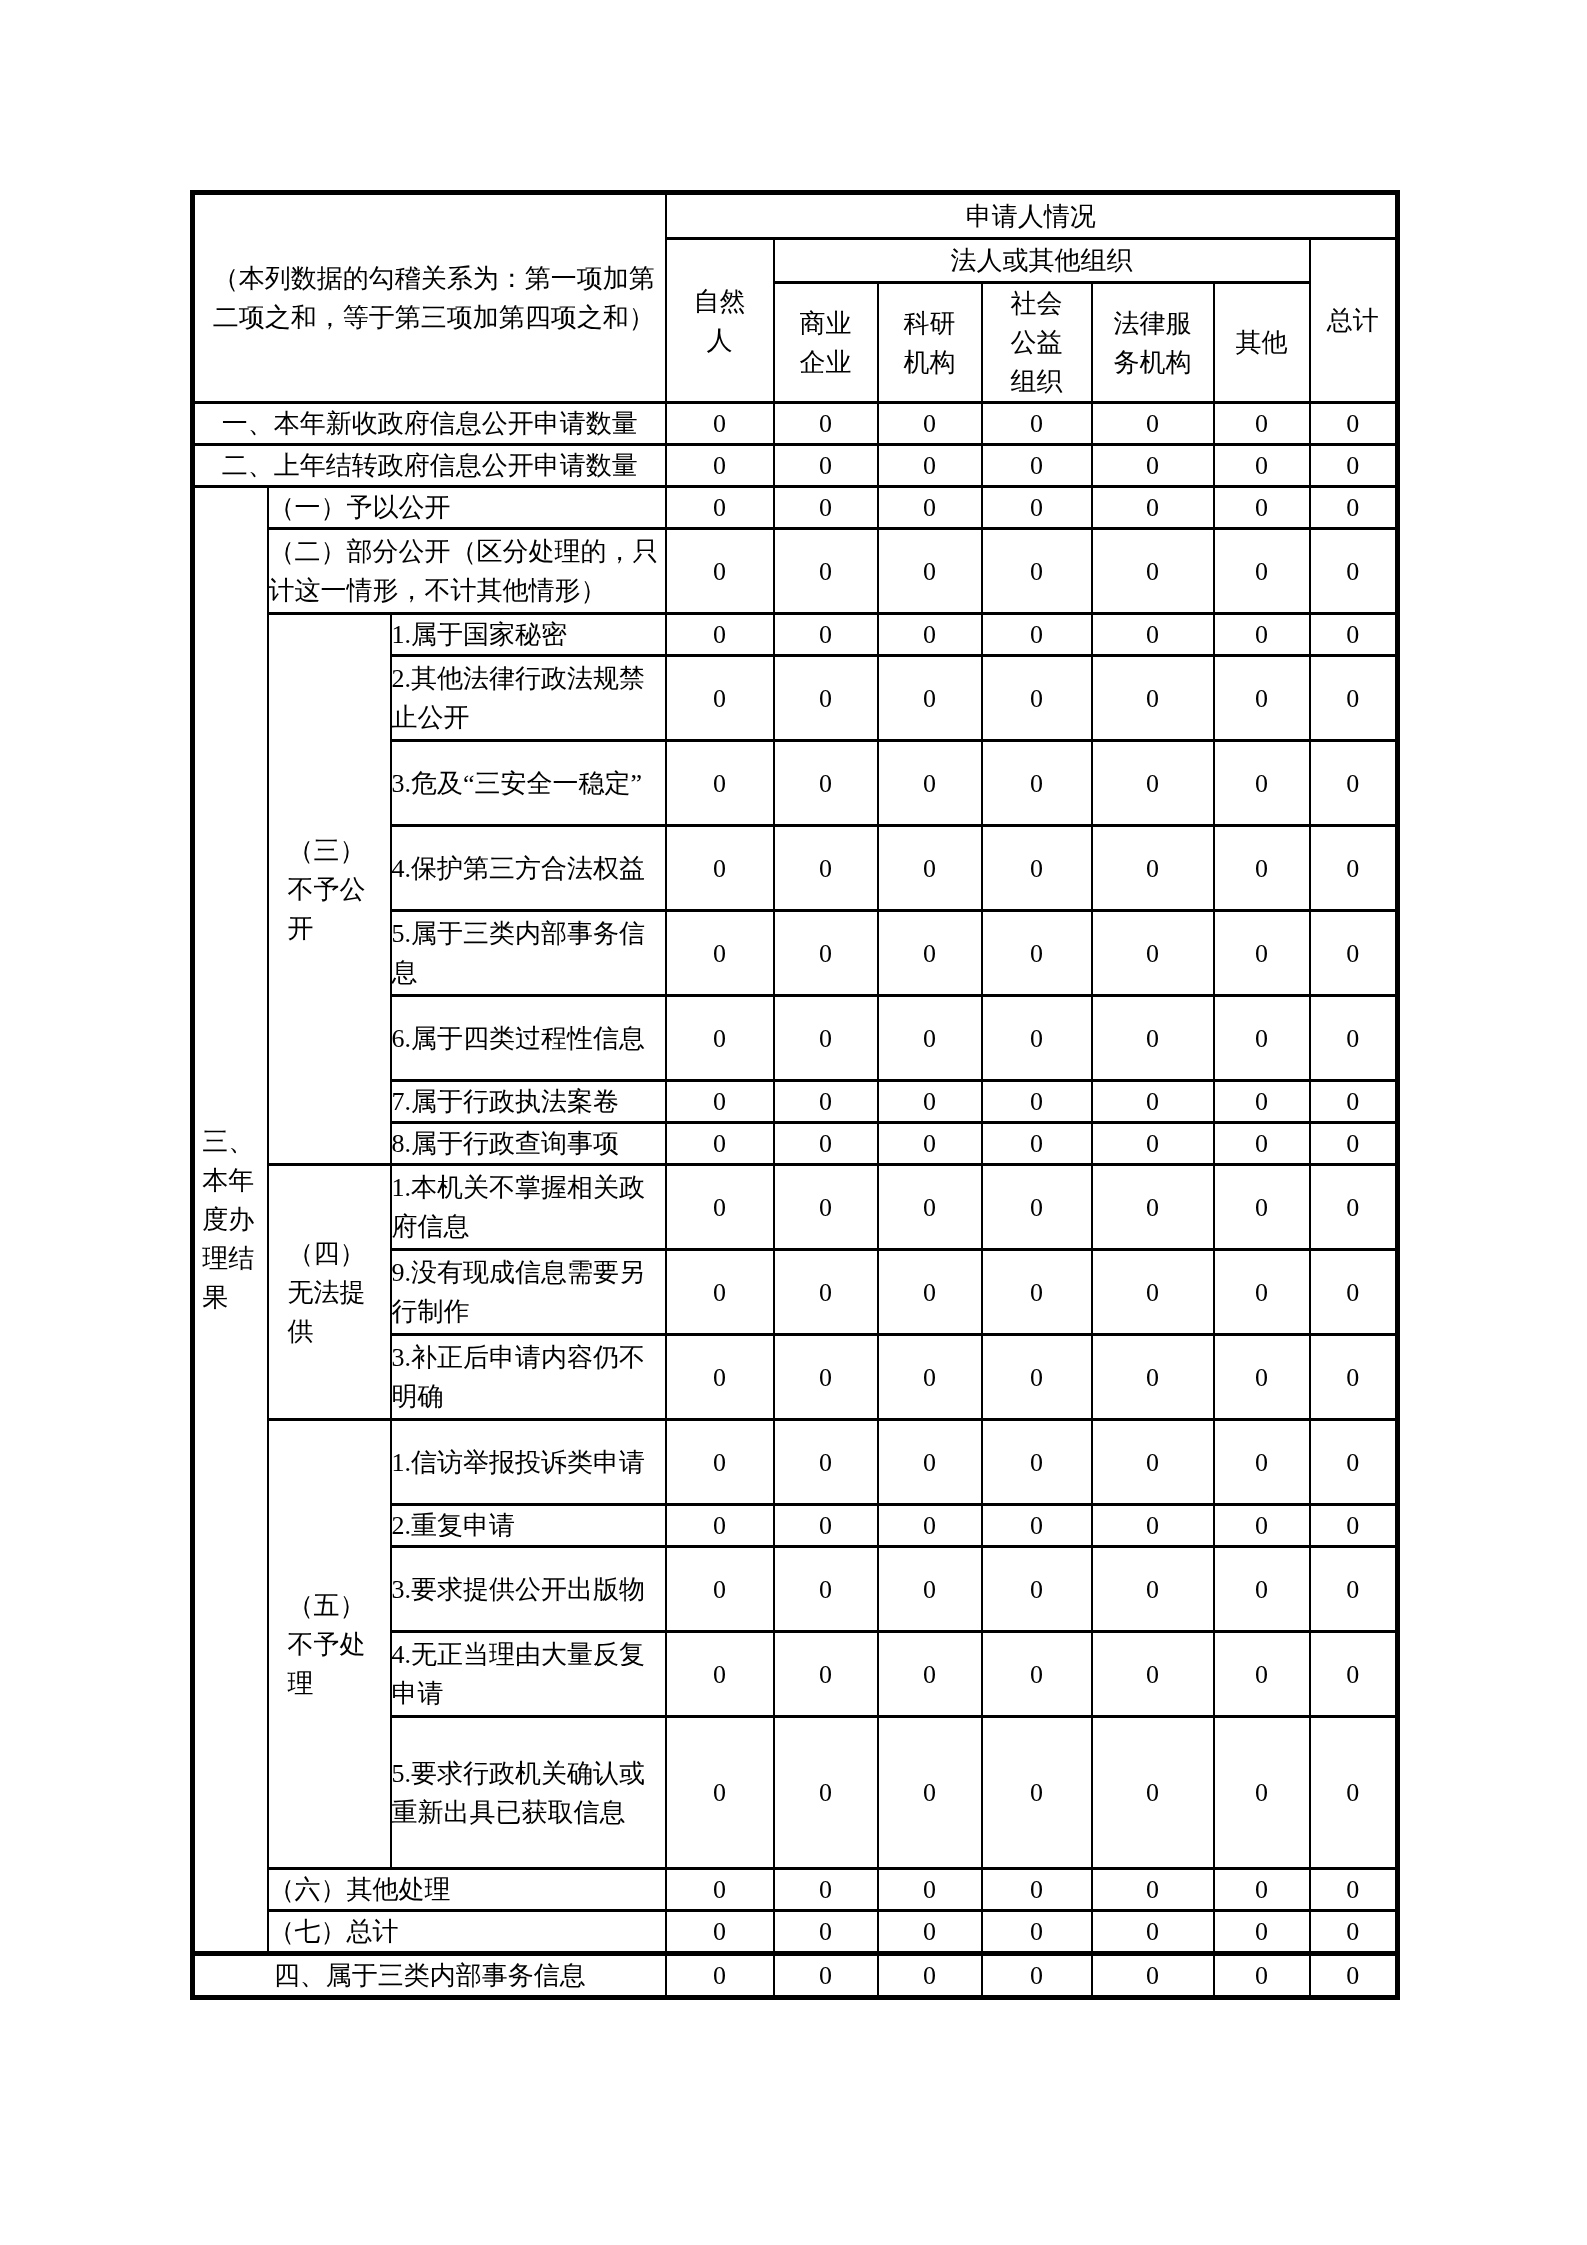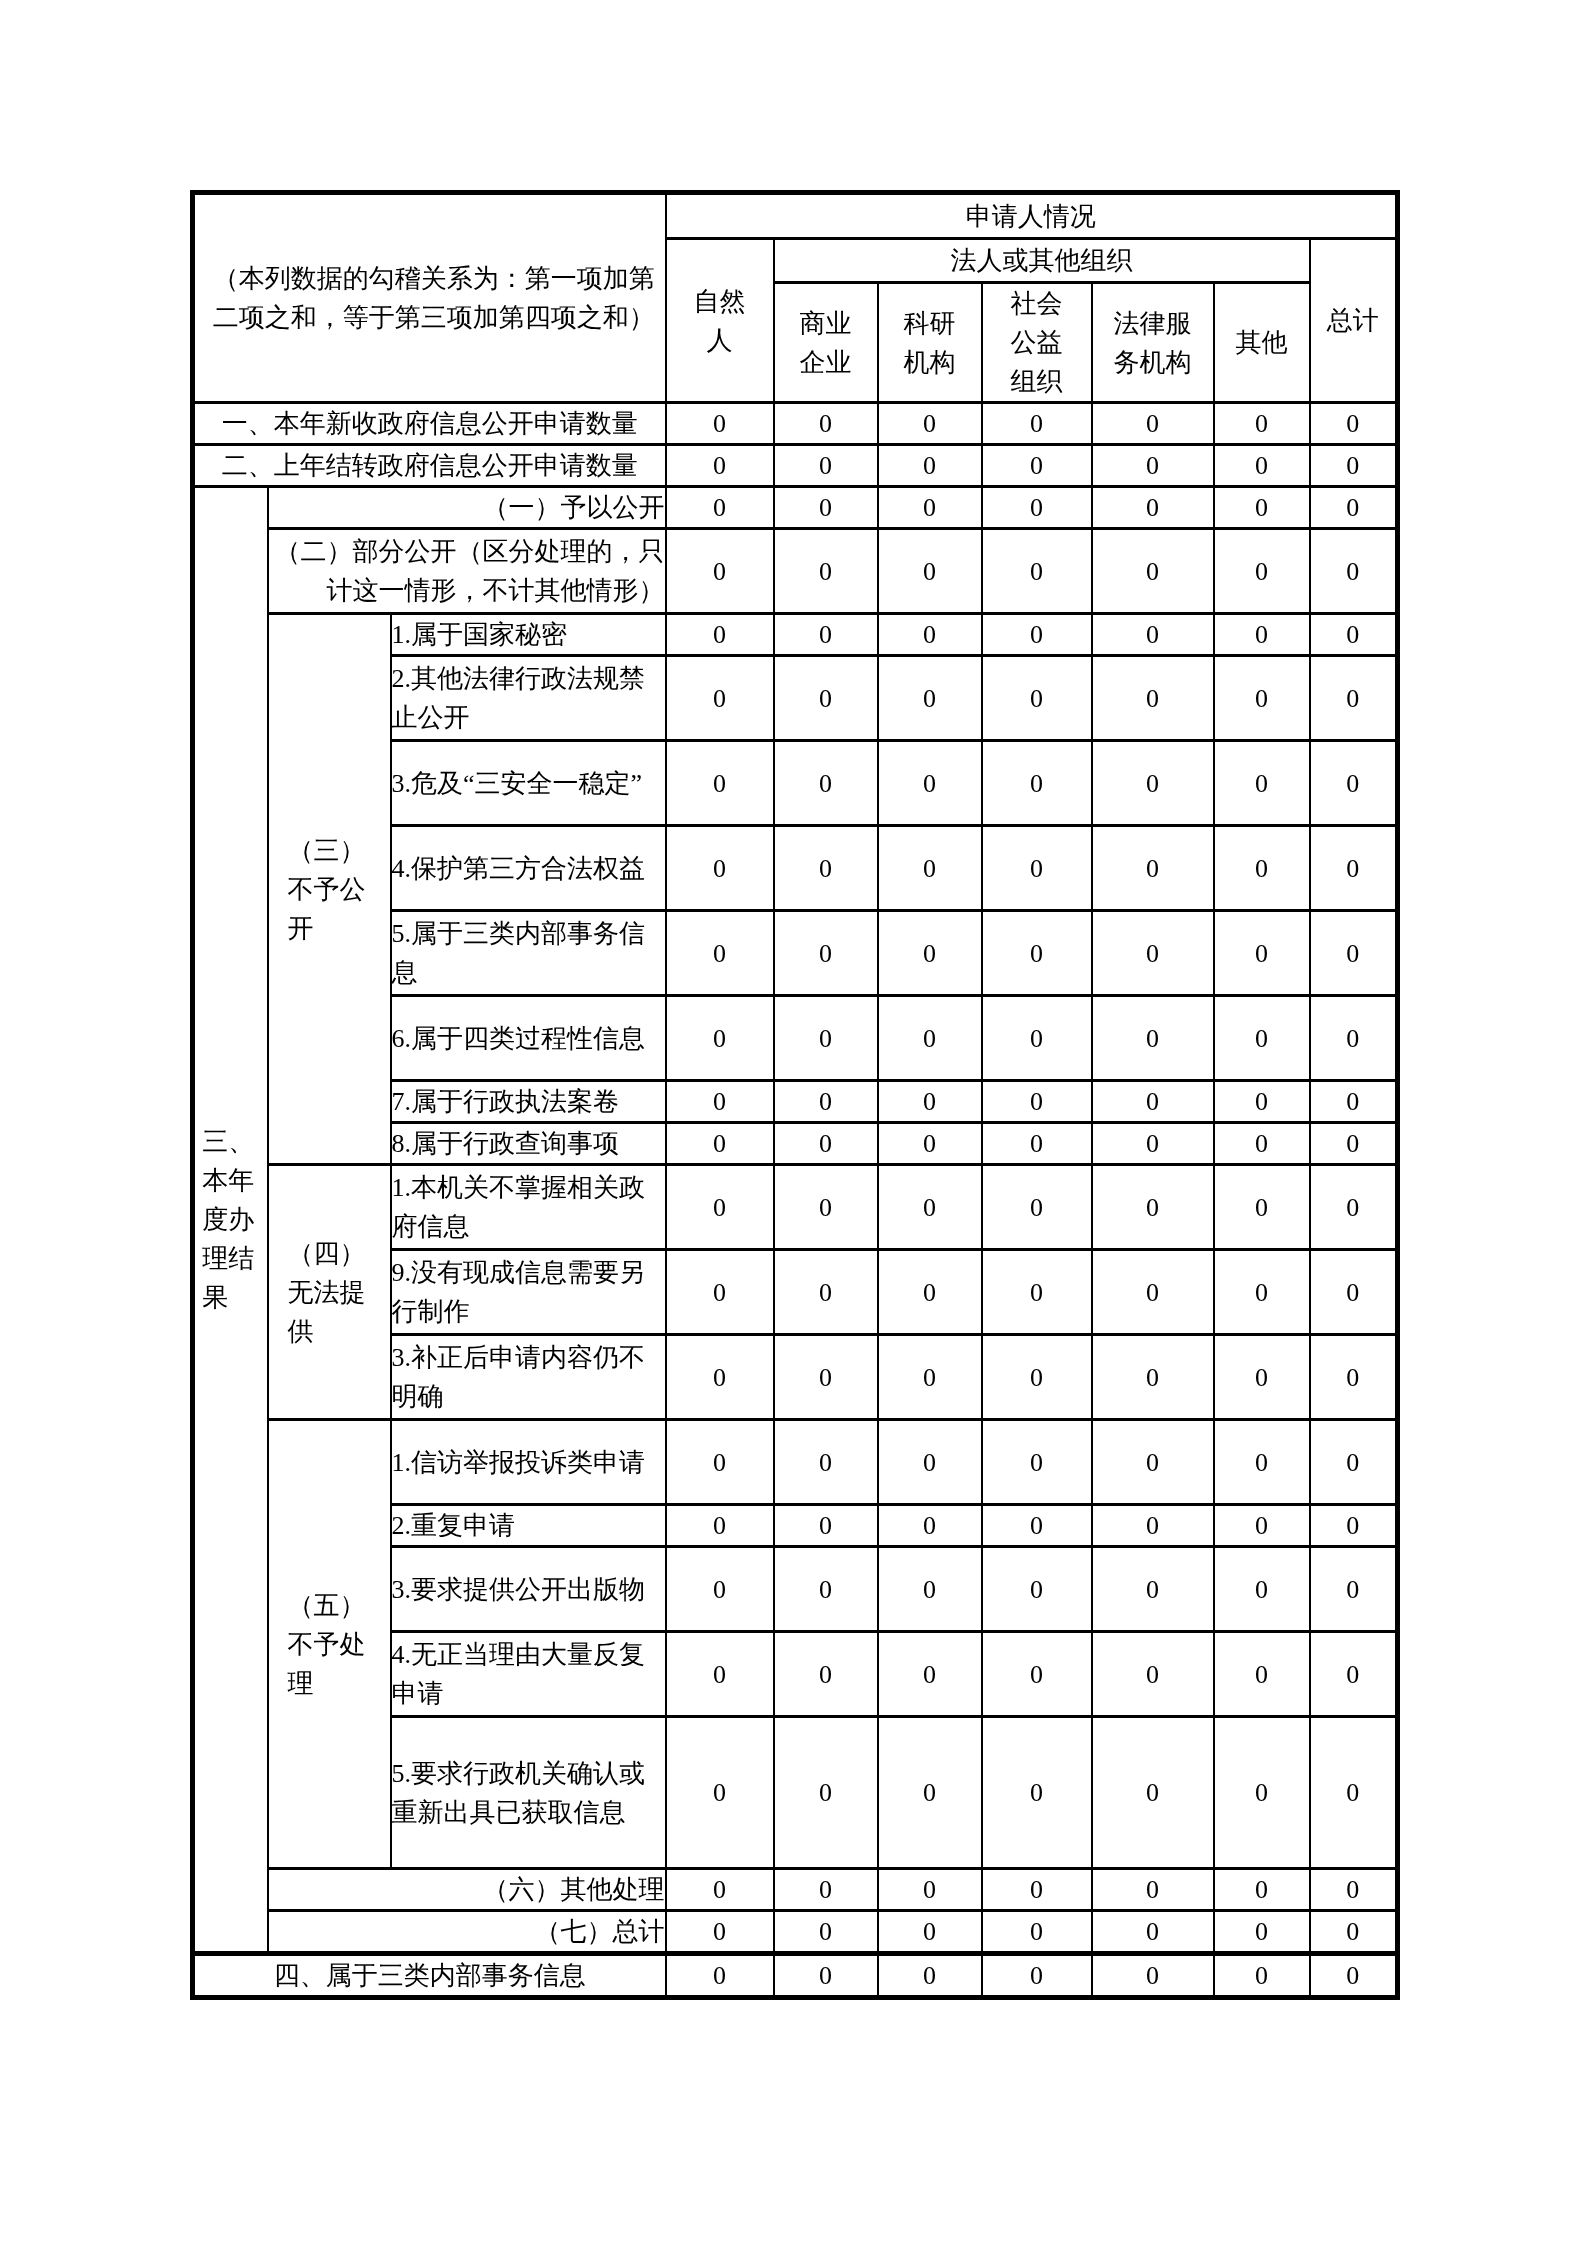--- a/index.html
+++ b/index.html
@@ -36,21 +36,21 @@
   tr.rh1{height:40px}
   tr.rh2{height:85px}
   tr.rh3{height:152px}
   
   tr.sep td{border-top-width:5px}
 
   td.center{text-align:center}
   td.val{text-align:center}
   td.lbl{text-align:center;padding-left:10px}
   td.item{text-align:left;padding-left:12px;padding-right:10px}
-  td.span2{text-align:right;padding-left:16px;padding-right:6px}
+  td.span2{text-align:left;padding-left:16px;padding-right:6px}
   td.vert,td.grp{text-align:center}
 
   .note-inner{width:17.3em;margin:8px auto;text-align:right}
   .w2{width:2.2em;margin:0 auto;text-align:center}
   .w3{width:3.2em;margin:0 auto;text-align:center}
   .grp-inner{width:3.2em;margin:0 auto;text-align:left}
   .vert-inner{width:2.2em;margin:16px auto;text-align:left}
 </style>
 </head>
 <body>

